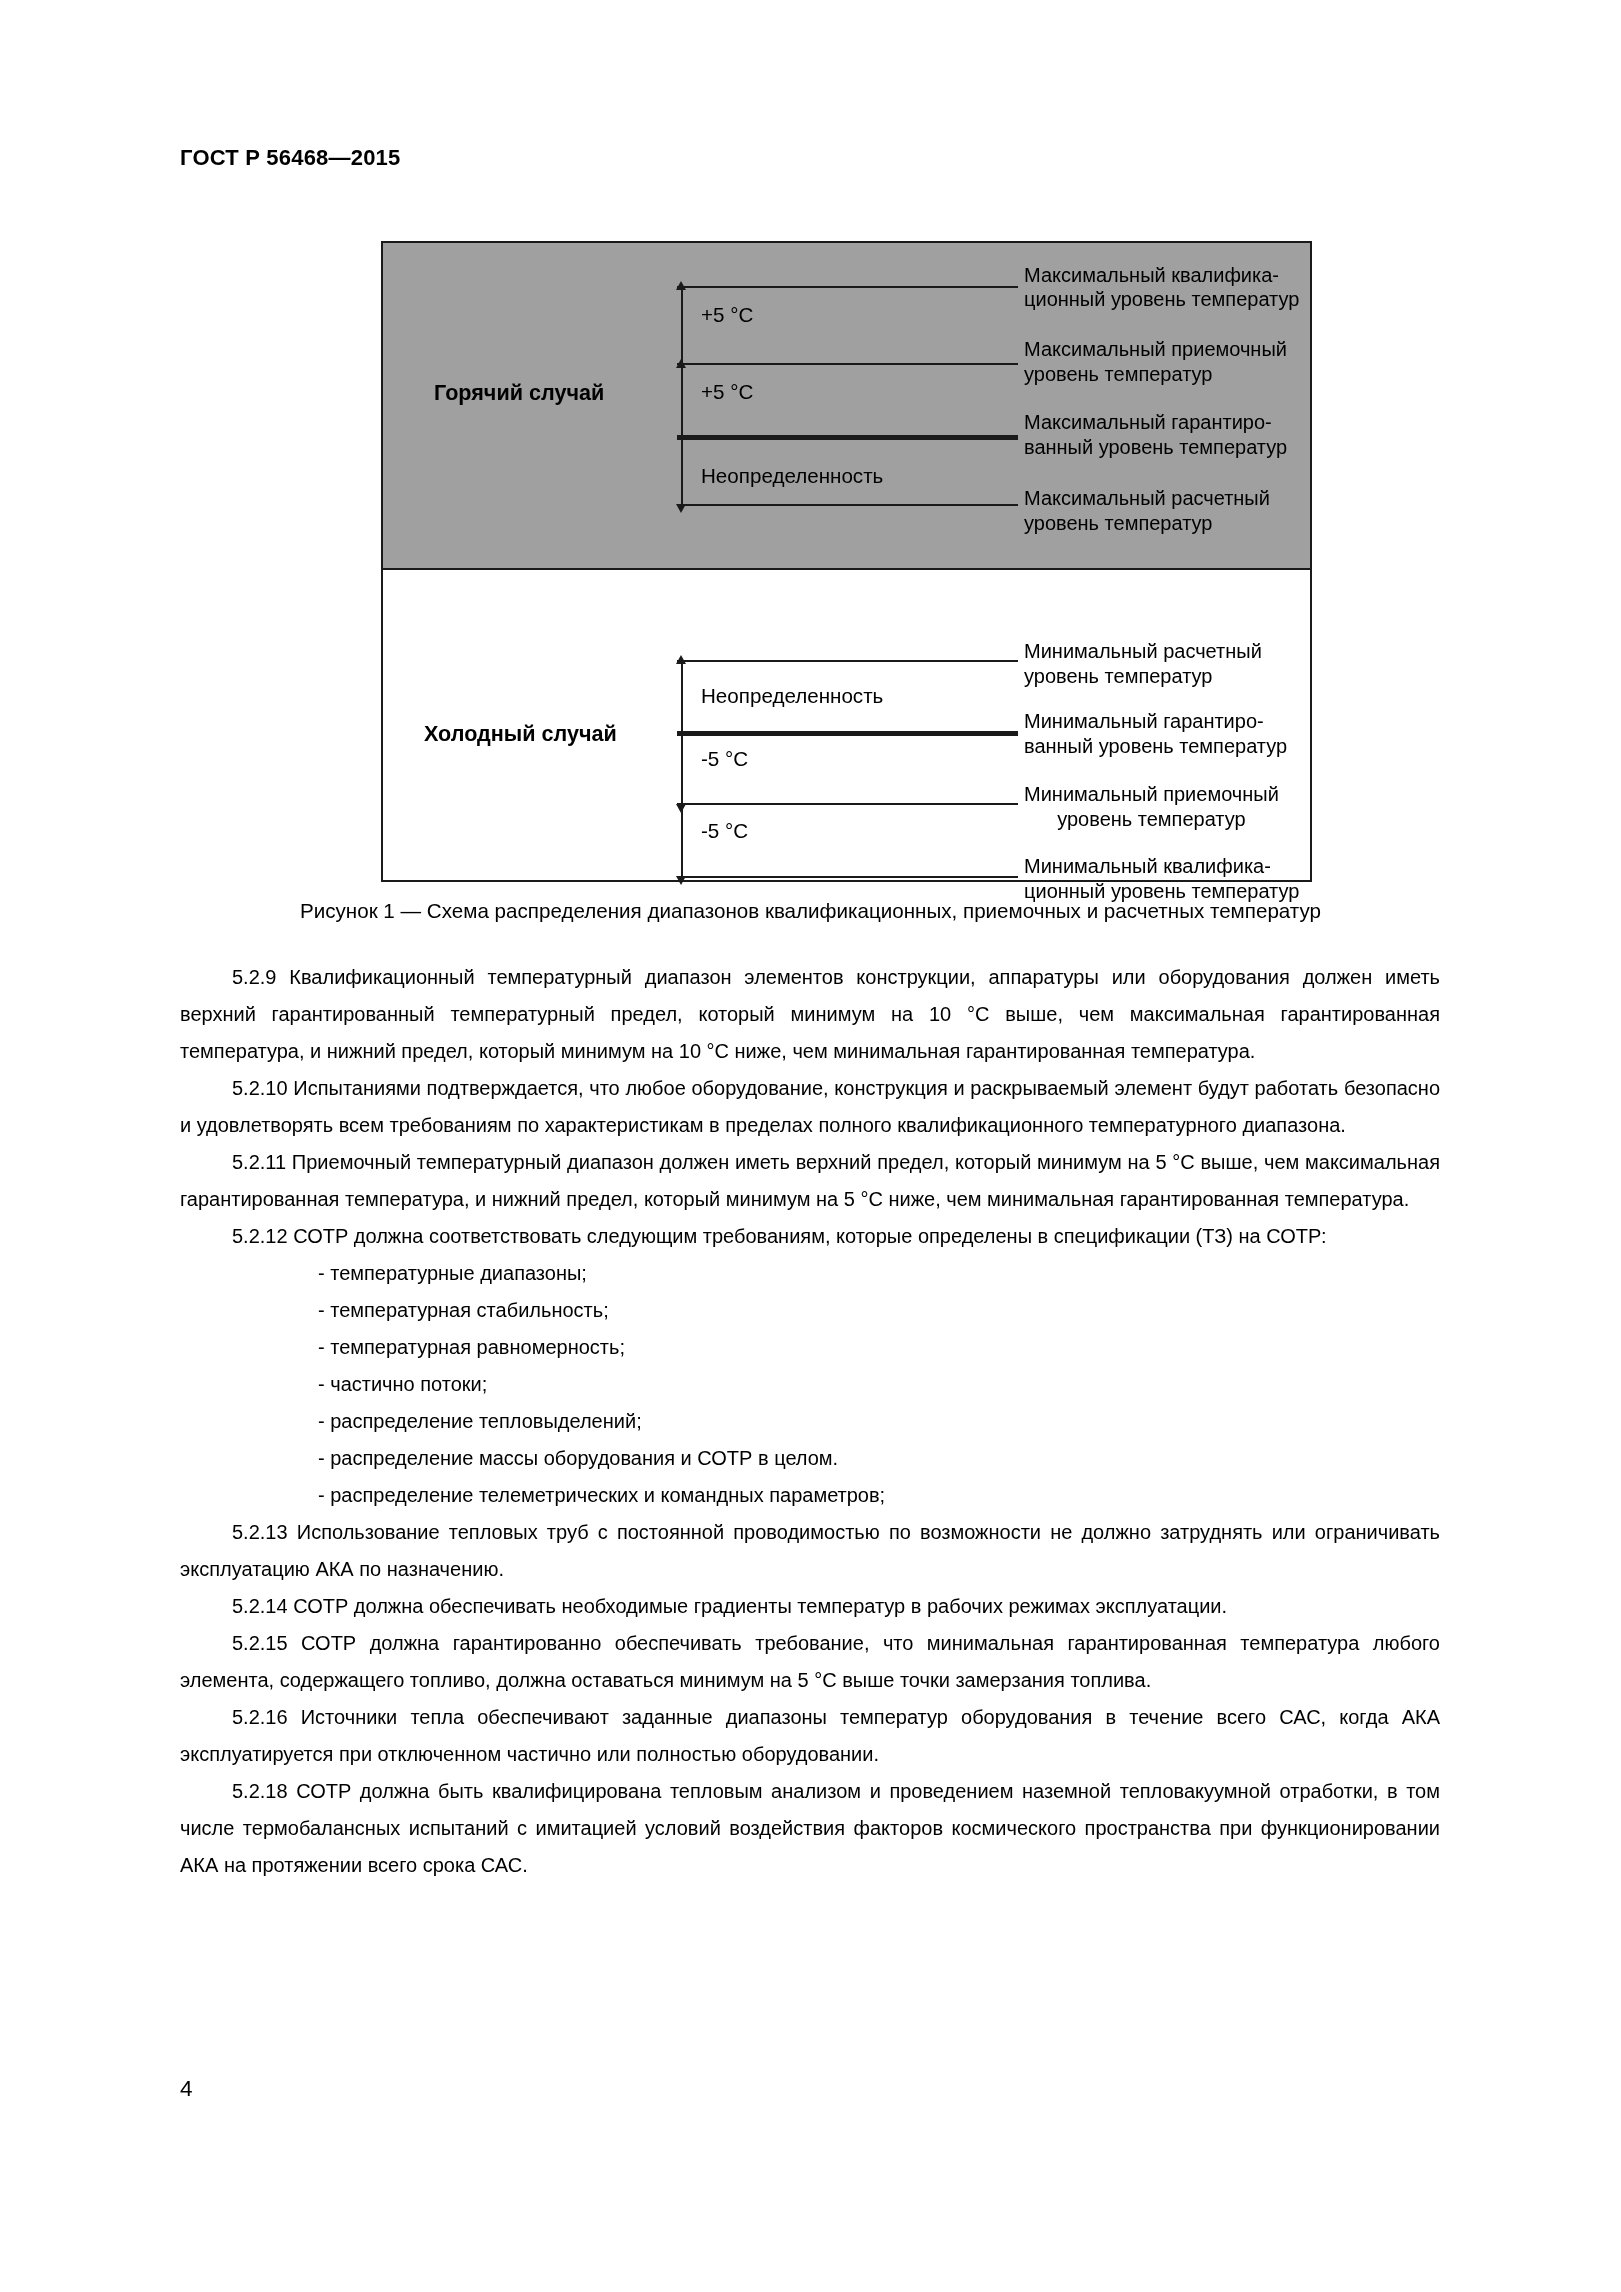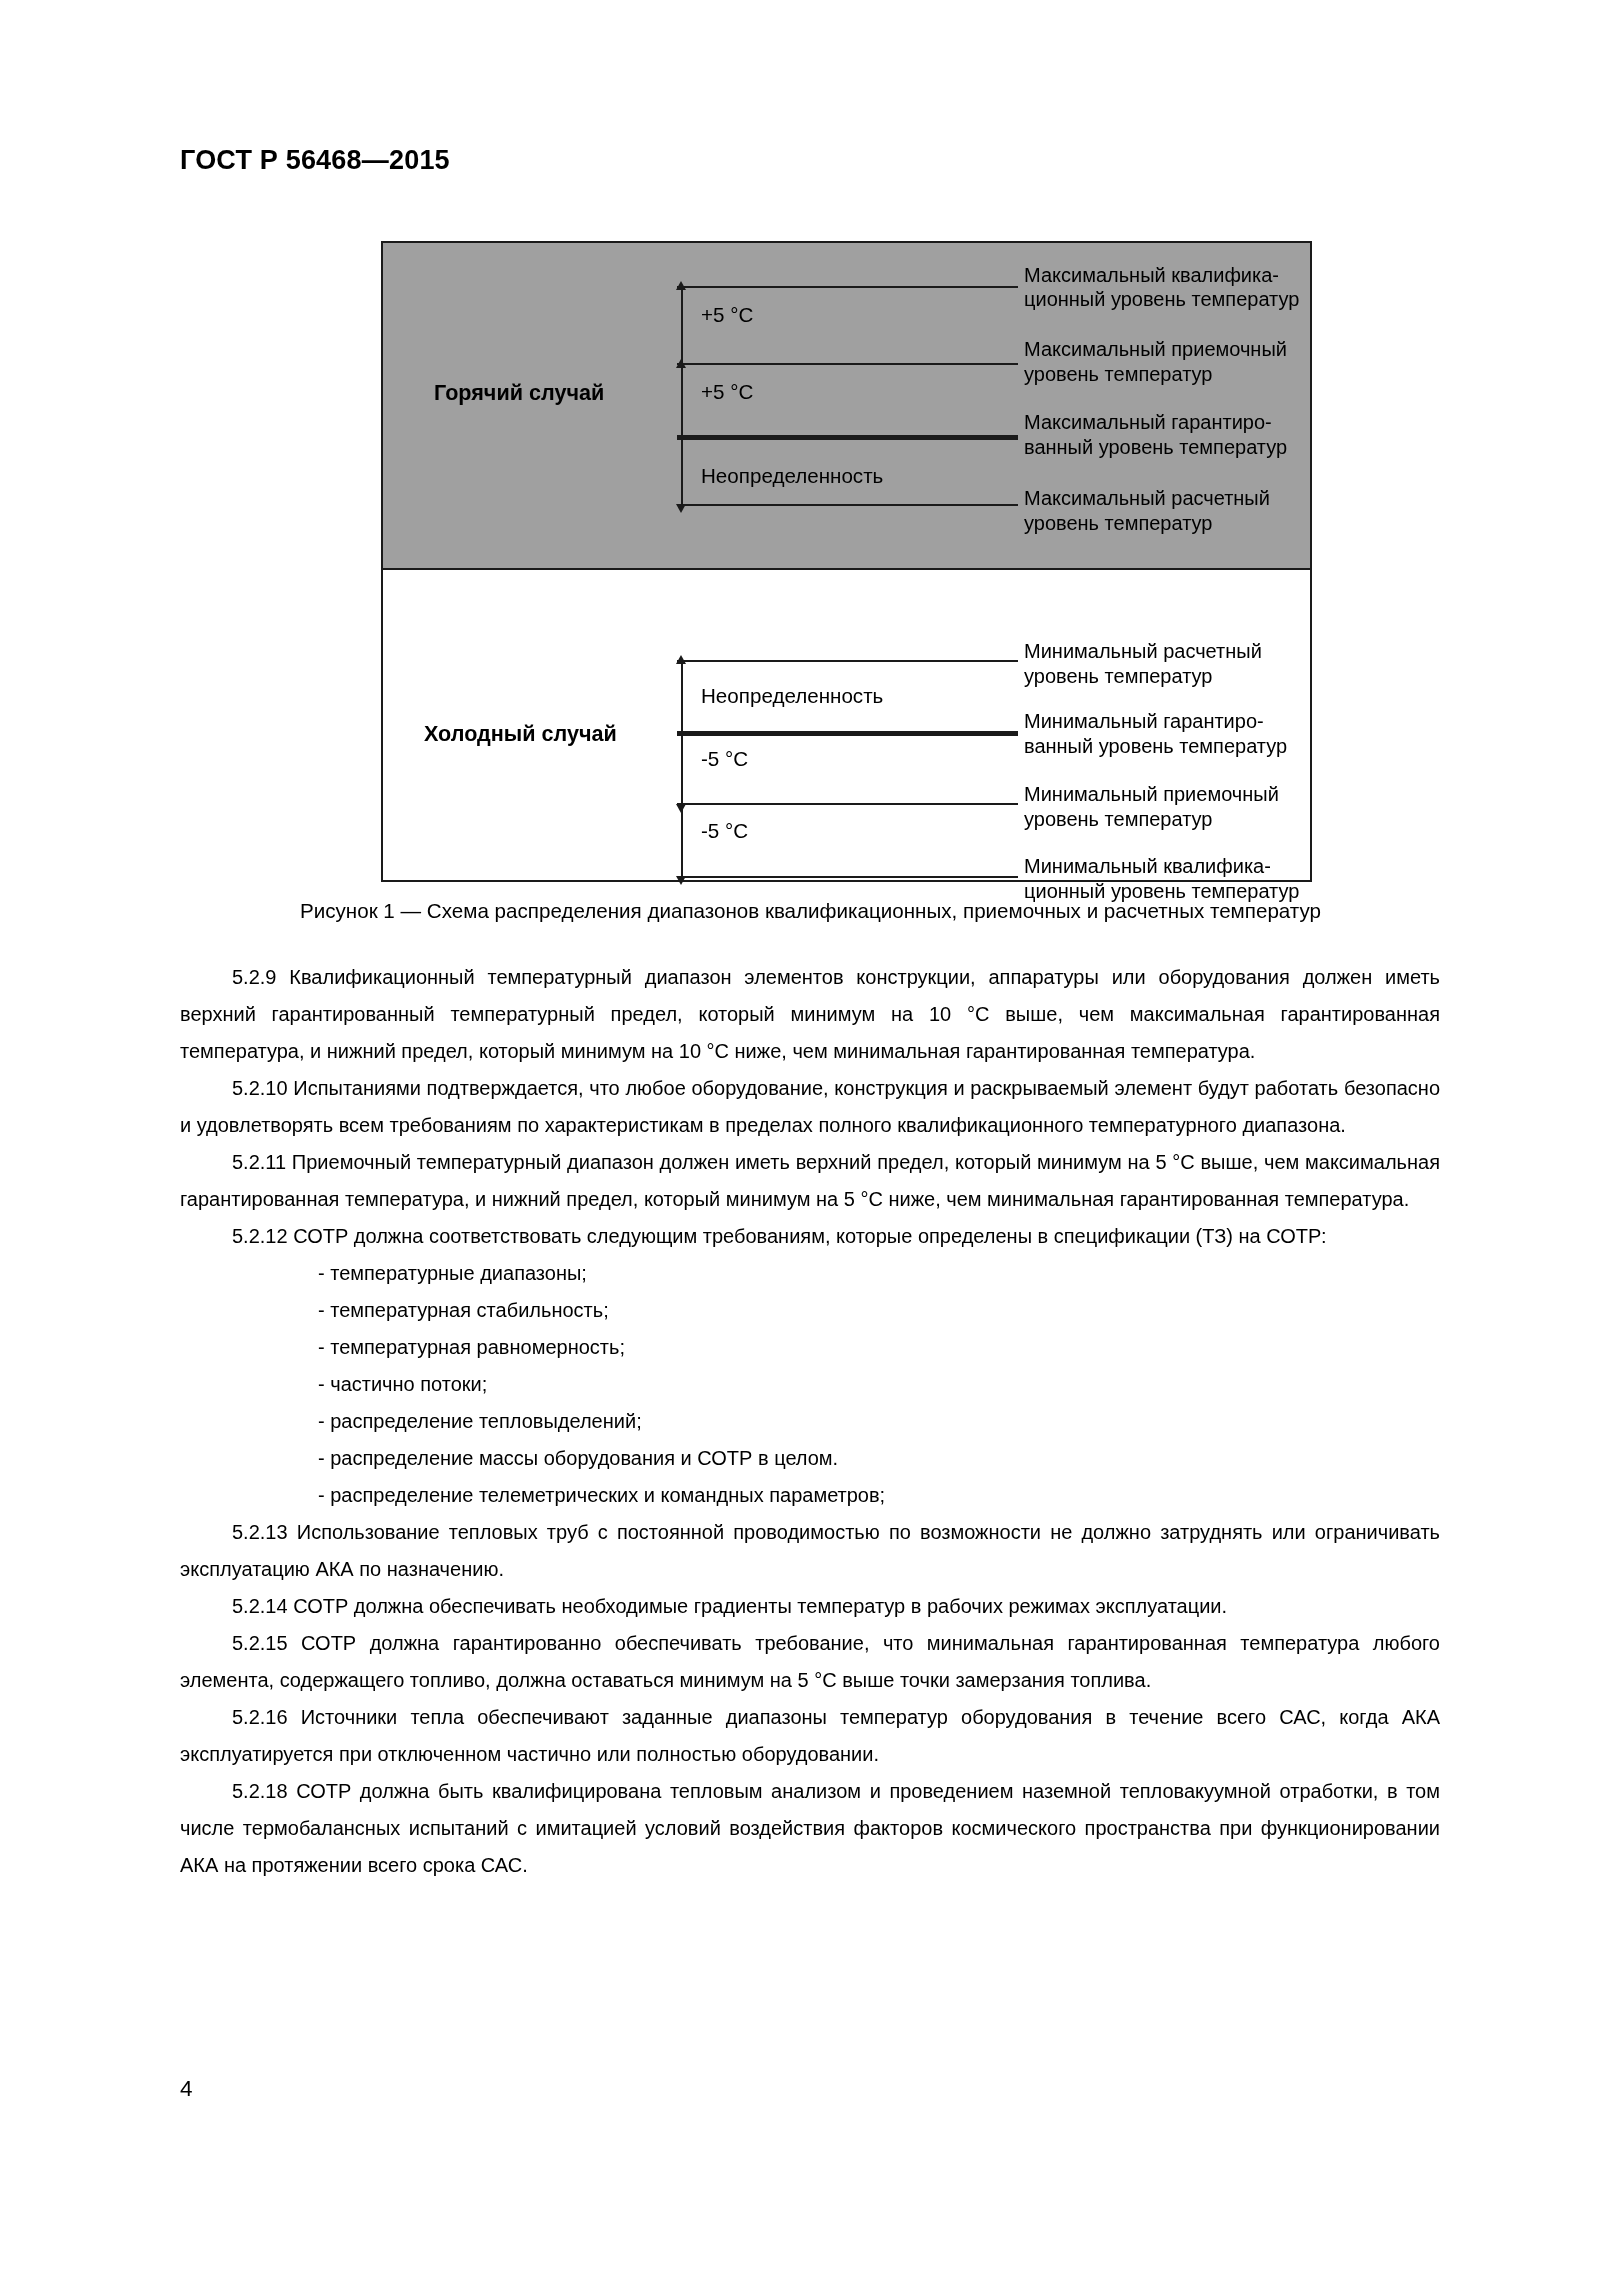--- a/index.html
+++ b/index.html
@@ -21,21 +21,21 @@
     left: 0; top: 0;
     width: 1621px;
     height: 2293px;
   }
 
   
   .doc-header {
     position: absolute;
     left: 180px;
     top: 145px;
-    font-size: 27px;
+    font-size: 22px;
     font-weight: bold;
     letter-spacing: 0.2px;
   }
 
   
   .figure-box {
     position: absolute;
     left: 381px;
     top: 241px;
     width: 931px;
@@ -220,21 +220,21 @@
 
       <div class="arrow" style="top:237px; height:69px;">
         <span class="head down"></span>
       </div>
       <div class="arrow-label" style="left:318px; top:249px;">-5 °C</div>
 
       <div class="lvl-label" style="top:69px;">Минимальный расчетный
 уровень температур</div>
       <div class="lvl-label" style="top:139px;">Минимальный гарантиро-
 ванный уровень температур</div>
-      <div class="lvl-label" style="top:212px;">Минимальный приемочный
+      <div class="lvl-label" style="top:212px;text-align:center;">Минимальный приемочный
 уровень температур</div>
       <div class="lvl-label" style="top:284px;">Минимальный квалифика-
 ционный уровень температур</div>
     </div>
   </div>
 
   <div class="fig-caption">Рисунок 1 — Схема распределения диапазонов квалификационных, приемочных и расчетных температур</div>
 
   <div class="body">
     <p class="just-full">5.2.9 Квалификационный температурный диапазон элементов конструкции, аппаратуры или оборудования должен иметь верхний гарантированный температурный предел, который минимум на 10 °C выше, чем максимальная гарантированная температура, и нижний предел, который минимум на 10 °C ниже, чем минимальная гарантированная температура.</p>

